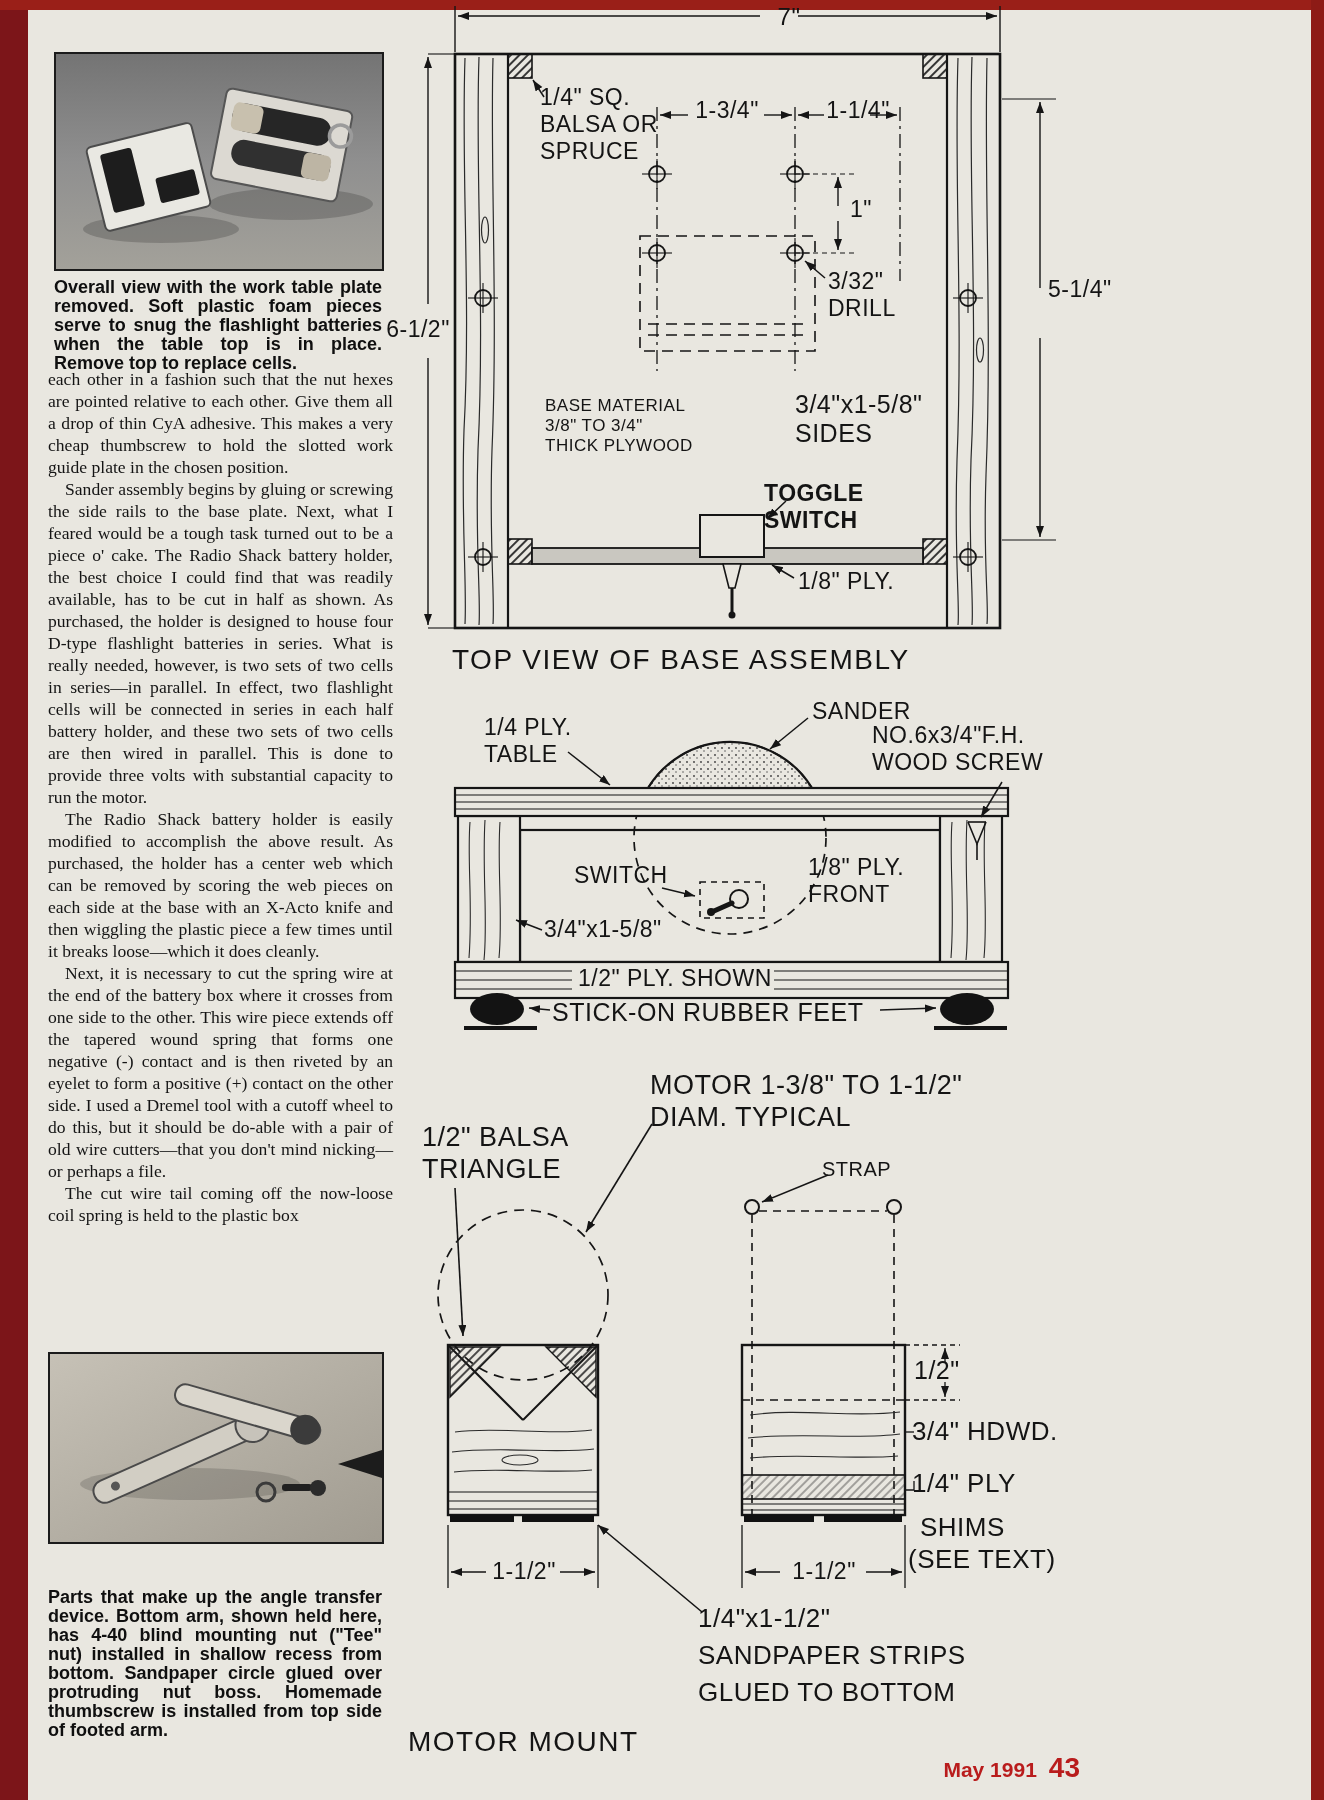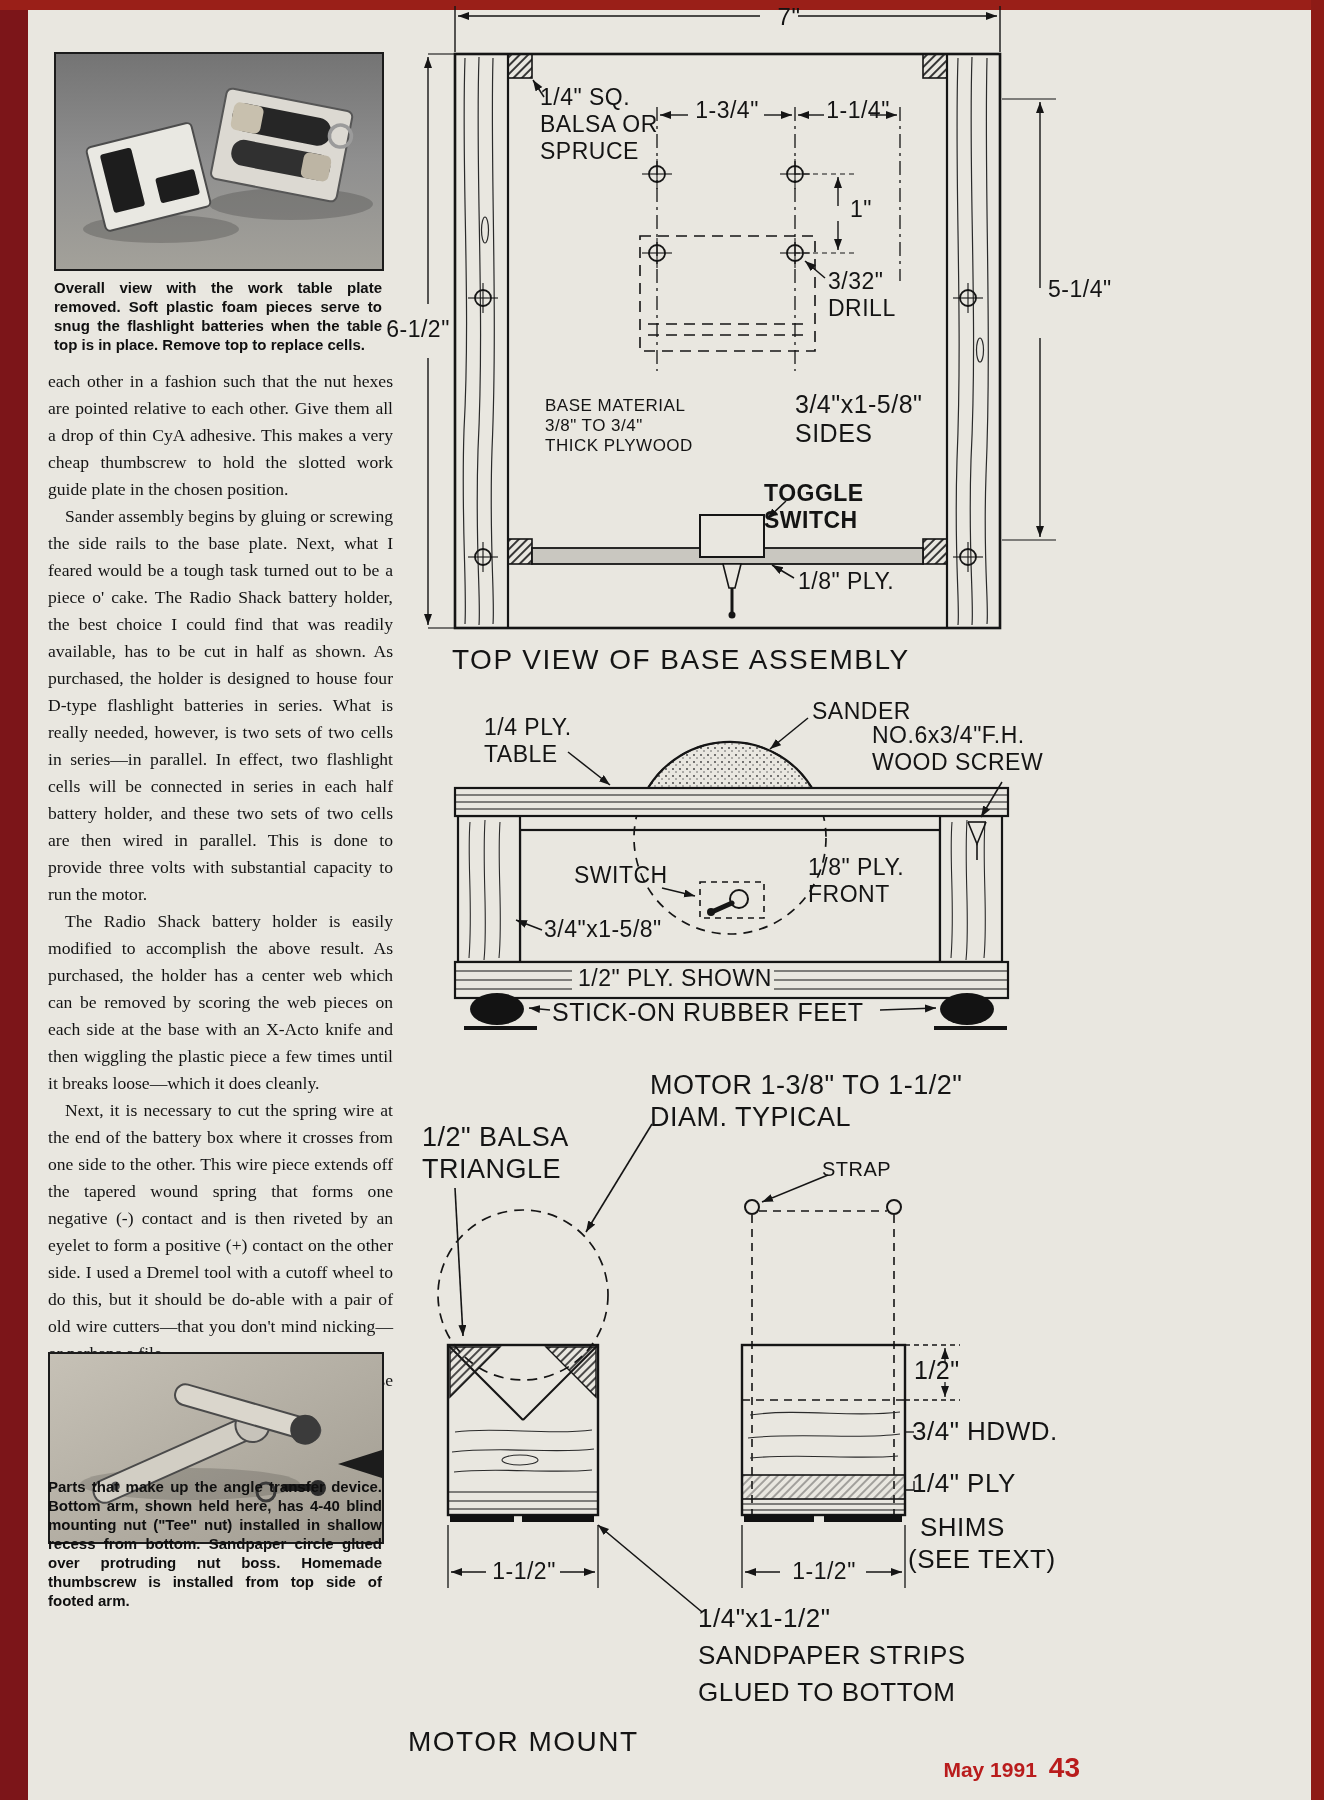--- a/index.html
+++ b/index.html
@@ -1,22 +1,22 @@
 <!DOCTYPE html>
 <html><head>
 <meta charset="utf-8">
 <style>
   html,body{margin:0;padding:0;background:#4a4a4a;}
   .page{position:relative;width:1324px;height:1800px;background:#e9e7e0;overflow:hidden;
         font-family:"Liberation Serif",serif;}
   .bleed{position:absolute;}
   .figure{position:absolute;border:2px solid #1b1b1b;overflow:hidden;background:#8d8d8d;}
   .caption{position:absolute;font-family:"Liberation Sans",sans-serif;font-weight:bold;
-           font-size:15px;line-height:19px;text-align:justify;color:#0f0f0f;}
-  .article{position:absolute;left:48px;top:368px;width:345px;font-size:17.6px;line-height:27px;
+           font-size:18px;line-height:19px;text-align:justify;color:#0f0f0f;}
+  .article{position:absolute;left:48px;top:368px;width:345px;font-size:17.6px;line-height:22px;
            text-align:justify;color:#141414;}
   .article p{margin:0;text-indent:17px;}
   .article p.first{text-indent:0;}
   .dlabel{position:absolute;font-family:"Liberation Sans",sans-serif;font-size:23px;
           line-height:1.17;letter-spacing:.5px;color:#141414;white-space:pre-line;}
   .ctr{text-align:center;}
   .dtitle{font-size:28px;letter-spacing:1.5px;}
   .footer{position:absolute;left:860px;top:1752px;width:220px;text-align:right;
           font-family:"Liberation Sans",sans-serif;color:#b91c1c;}
   .footer .date{font-weight:bold;font-size:21px;}
@@ -89,21 +89,21 @@
         <circle cx="255" cy="63" r="15" fill="#3b3b3b"></circle>
       </g>
       <g>
         <circle cx="216" cy="138" r="9" fill="none" stroke="#3a3a3a" stroke-width="3"></circle>
         <rect x="232" y="130" width="30" height="7" rx="3" fill="#202020"></rect>
         <circle cx="268" cy="134" r="8" fill="#2b2b2b"></circle>
       </g>
       <polygon points="332,96 288,110 332,124" fill="#1c1c1c"></polygon>
     </svg>
   </div>
-  <div class="caption" style="left:48px;top:1477px;width:334px;">Parts that make up the angle transfer device. Bottom arm, shown held here, has 4-40 blind mounting nut ("Tee" nut) installed in shallow recess from bottom. Sandpaper circle glued over protruding nut boss. Homemade thumbscrew is installed from top side of footed arm.</div>
+  <div class="caption" style="left:48px;top:1588px;width:334px;">Parts that make up the angle transfer device. Bottom arm, shown held here, has 4-40 blind mounting nut ("Tee" nut) installed in shallow recess from bottom. Sandpaper circle glued over protruding nut boss. Homemade thumbscrew is installed from top side of footed arm.</div>
 
   <svg style="left:392px;top:0;" width="772" height="700" viewBox="0 0 772 700">
     <defs>
       <pattern id="hatchA" width="6" height="6" patternUnits="userSpaceOnUse" patternTransform="rotate(45)">
         <line x1="3" y1="0" x2="3" y2="6" stroke="#222" stroke-width="1.8"></line>
       </pattern>
       <marker id="arrA" markerWidth="12" markerHeight="10" refX="11" refY="4" orient="auto" markerUnits="userSpaceOnUse">
         <path d="M0,0 L11,4 L0,8 Z" fill="#151515"></path>
       </marker>
     </defs>

